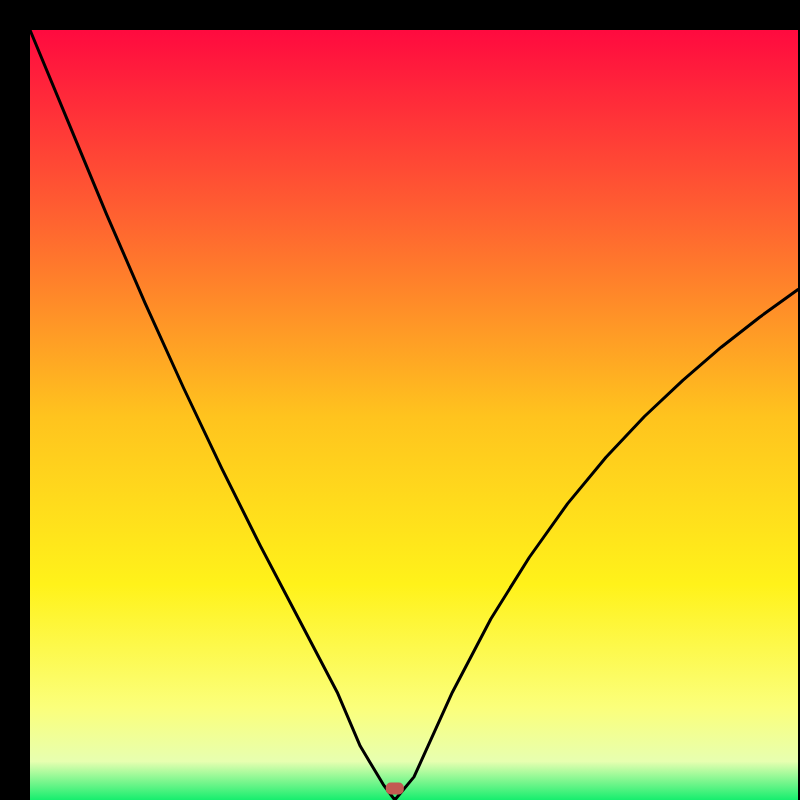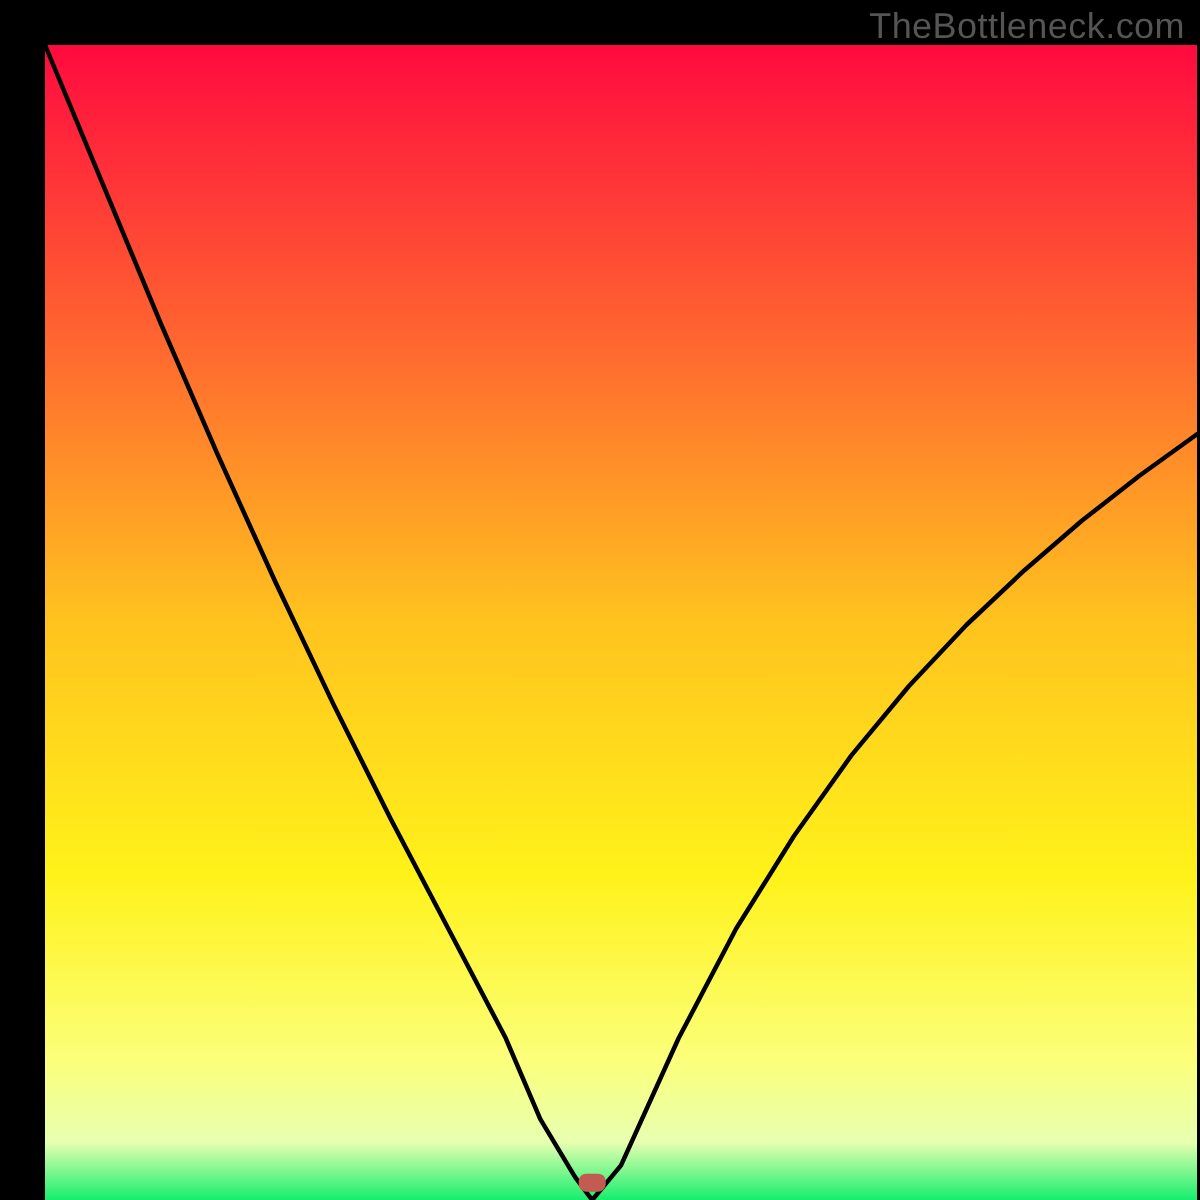--- a/index.html
+++ b/index.html
@@ -44,14 +44,13 @@
           <stop offset="88%" stop-color="#fbff7b"></stop>
           <stop offset="95%" stop-color="#e7ffb0"></stop>
           <stop offset="100%" stop-color="#16ee6e"></stop>
         </linearGradient>
       </defs>
       <rect x="0" y="0" width="800" height="800" fill="#000"></rect>
       <rect x="30" y="30" width="768" height="770" fill="url(#bg-grad)"></rect>
       <path d="M30.0 30.0 L68.4 122.4 L106.8 214.8 L145.2 303.3 L183.6 388.0 L222.0 468.9 L260.4 545.9 L298.8 619.0 L337.2 692.2 L360.2 746.1 L383.3 784.6 L394.8 800.0 L414.0 776.9 L452.4 692.2 L490.8 619.0 L529.2 557.5 L567.6 503.6 L606.0 457.3 L644.4 416.5 L682.8 380.3 L721.2 347.2 L759.6 317.2 L798.0 289.5" fill="none" stroke="#000" stroke-width="3" stroke-linecap="round" stroke-linejoin="round"></path>
       <rect x="385.79999999999995" y="782.45" width="18" height="12" rx="5" fill="#c25b52"></rect>
     </svg>
-  <div class="watermark">TheBottleneck.com</div>
 </div>
 
 </body></html>

